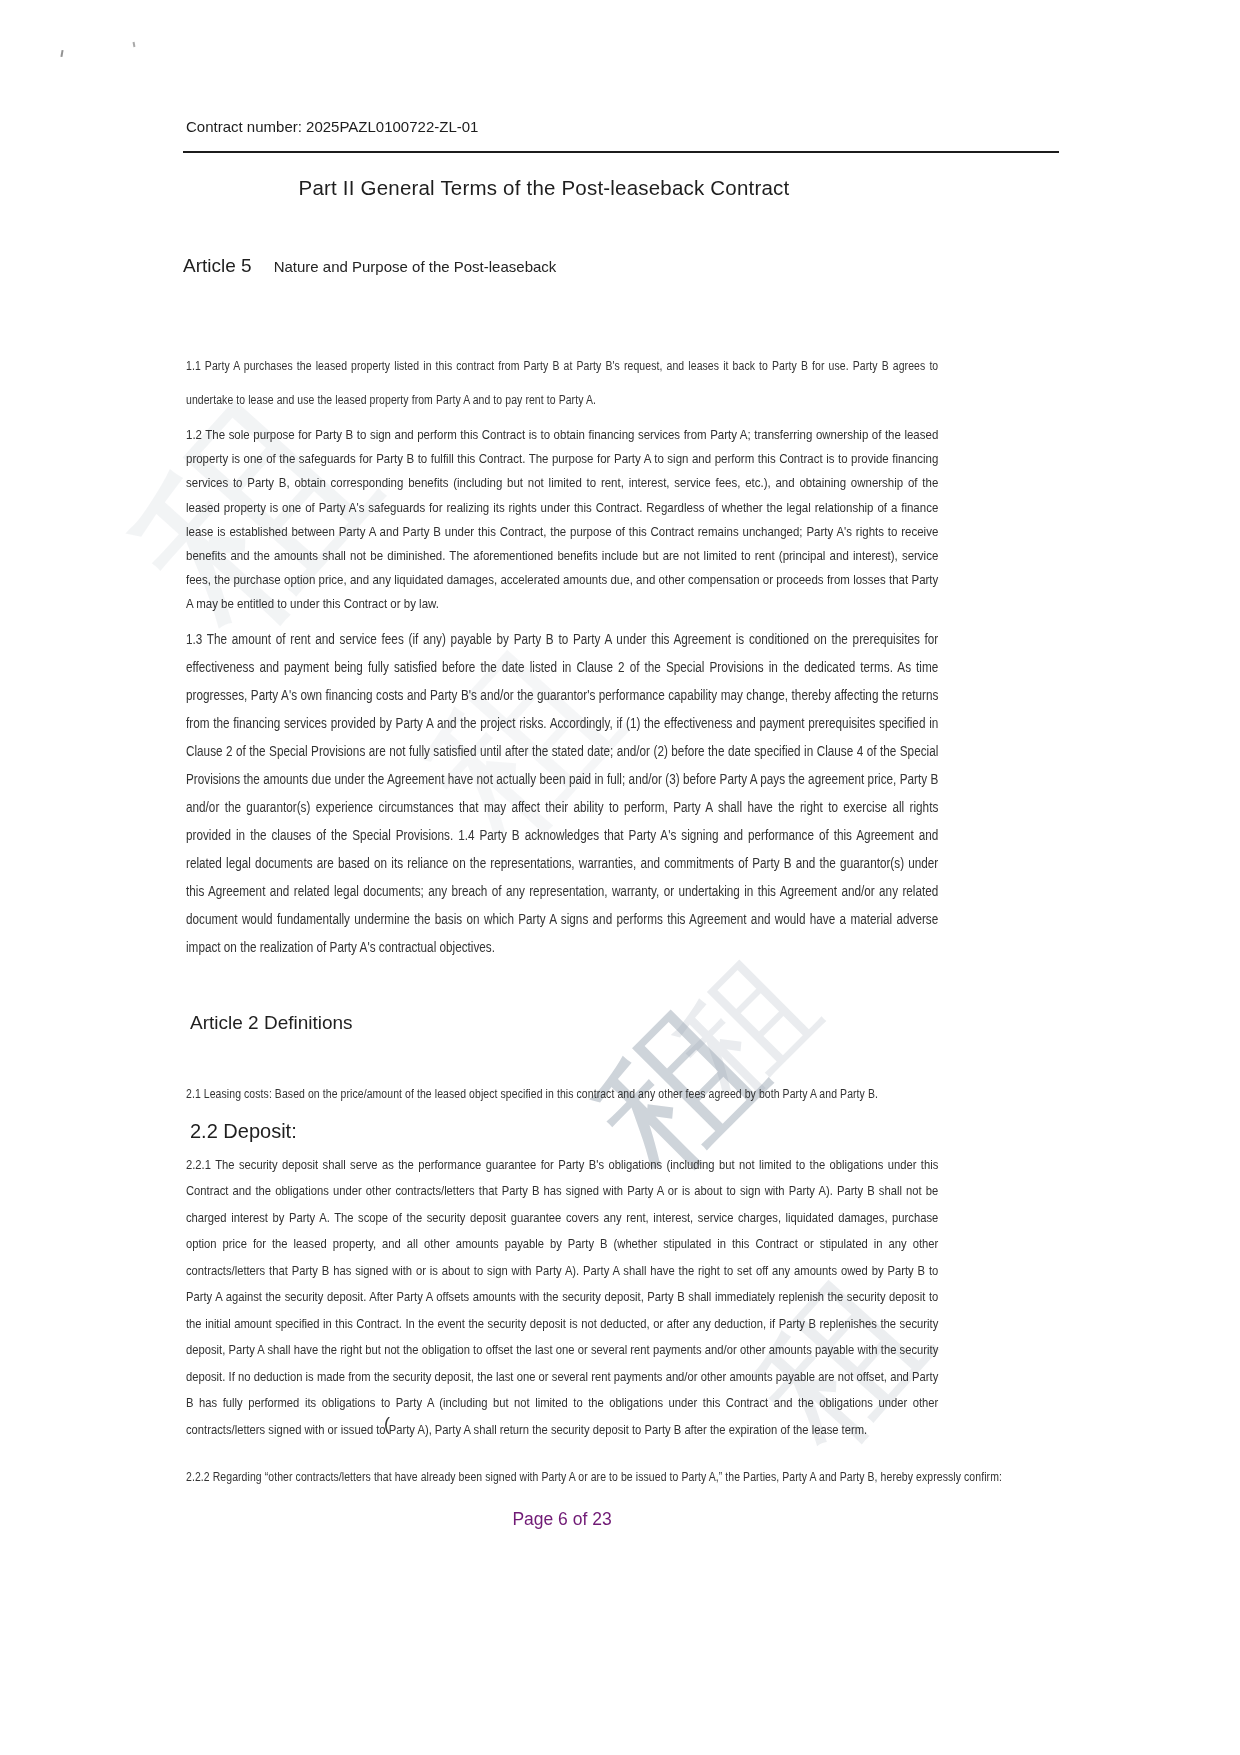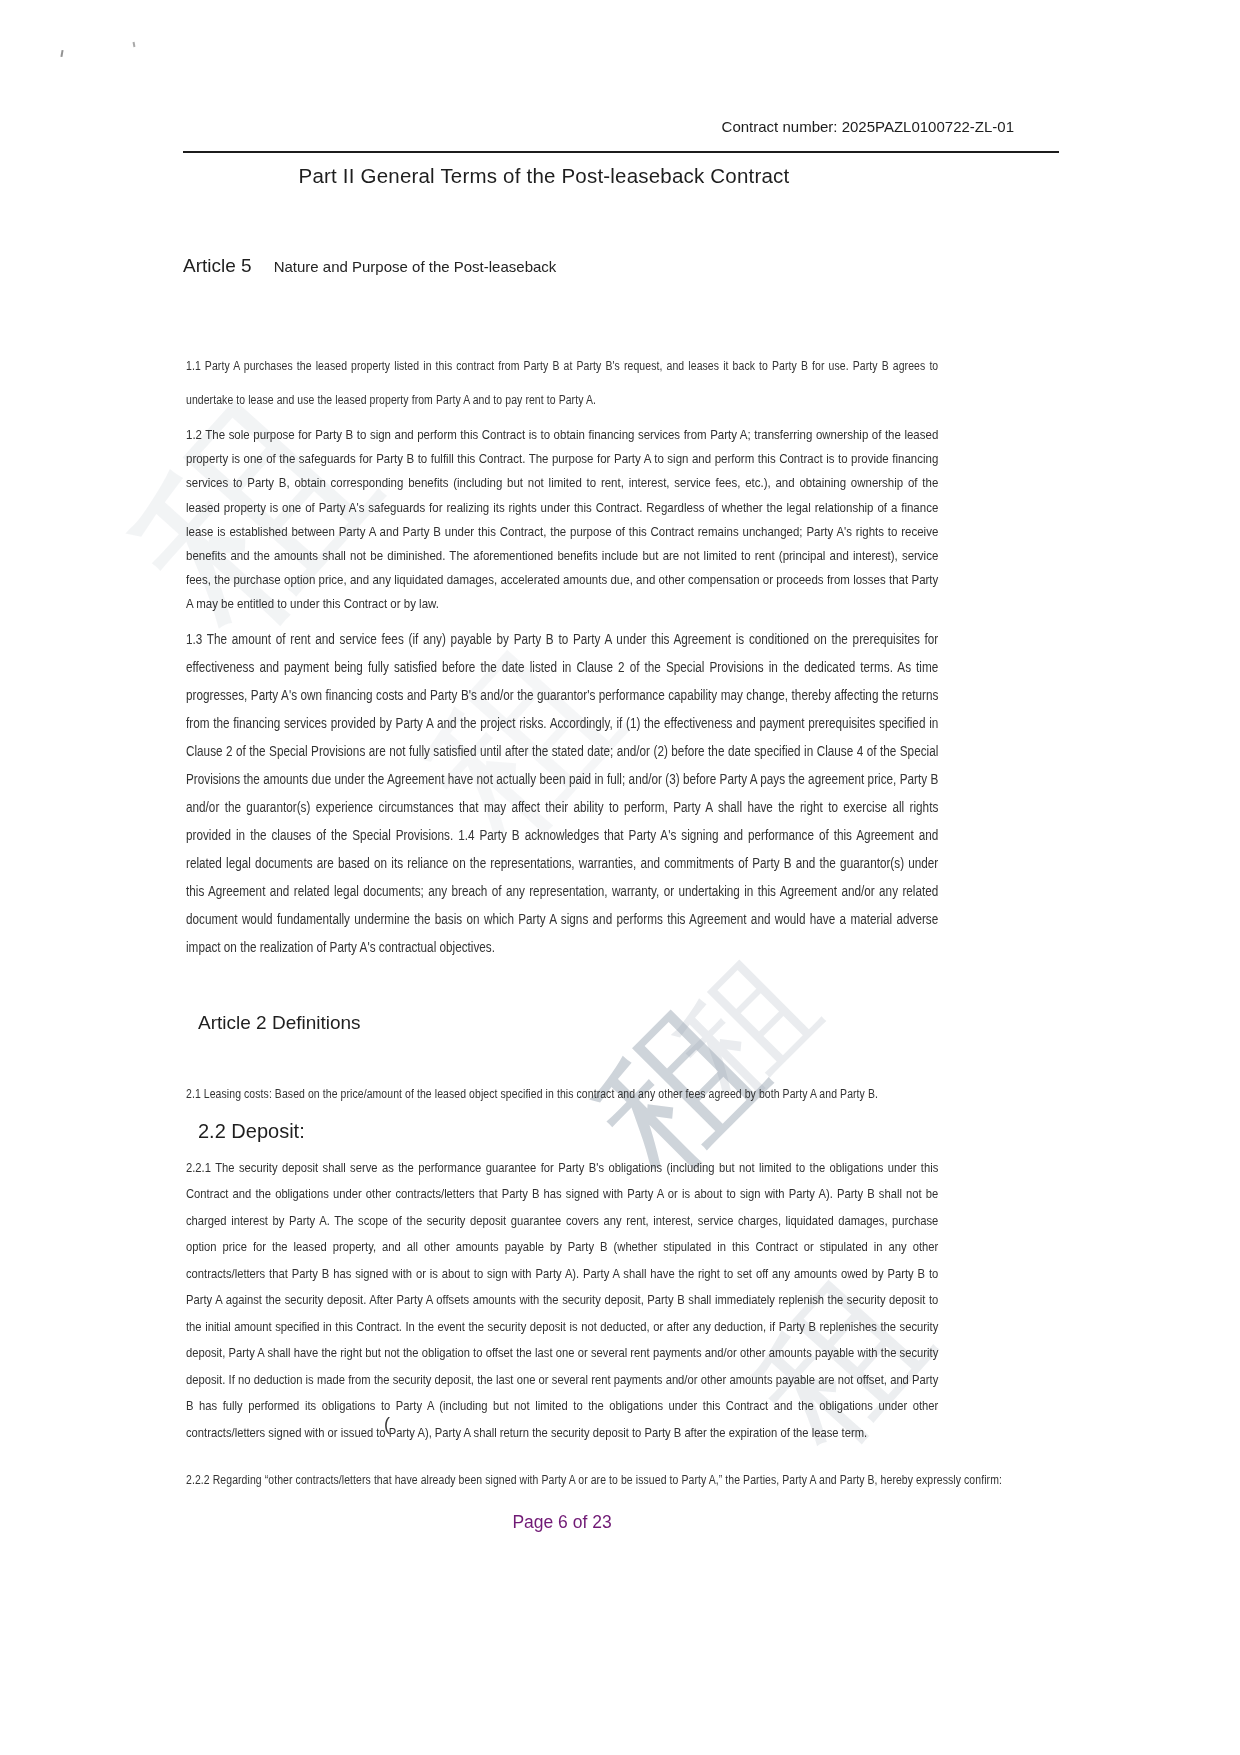--- a/index.html
+++ b/index.html
@@ -43,34 +43,34 @@
     position: absolute;
     left: 384px; top: 1414px;
     z-index: 2;
     font-size: 18px;
     color: #3c3c3c;
   }
   
   .header-number {
     position: absolute;
     top: 118px; left: 186px; width: 828px;
-    text-align: right;
+    text-align: left;
     font-size: 15px;
     color: #1d1d1d;
     z-index: 1;
   }
   .header-rule {
     position: absolute;
     top: 151px; left: 183px; width: 876px;
     border-top: 2px solid #1c1c1c;
     z-index: 1;
   }
   .doc-title {
     position: absolute;
-    top: 164px; left: 186px; width: 716px;
+    top: 176px; left: 186px; width: 716px;
     text-align: center;
     font-size: 20.5px;
     letter-spacing: 0.2px;
     color: #1e1e1e;
     z-index: 1;
   }
   
   .content {
     position: absolute;
     top: 255px; left: 186px; width: 890px;
@@ -86,21 +86,21 @@
     color: #1f1f1f;
   }
   .h1sub {
     font-size: 15px;
     color: #242424;
     margin-left: 22px;
   }
   .h2 {
     font-size: 19px;
     color: #1f1f1f;
-    margin: 12px;
+    margin: 4px;
   }
   .h2.deposit {
     font-size: 20px;
     margin-top: 16px;
   }
   .para, .oneline {
     width: 884px;
     transform: scaleX(0.851);
     transform-origin: 0 0;
     margin: 0;

